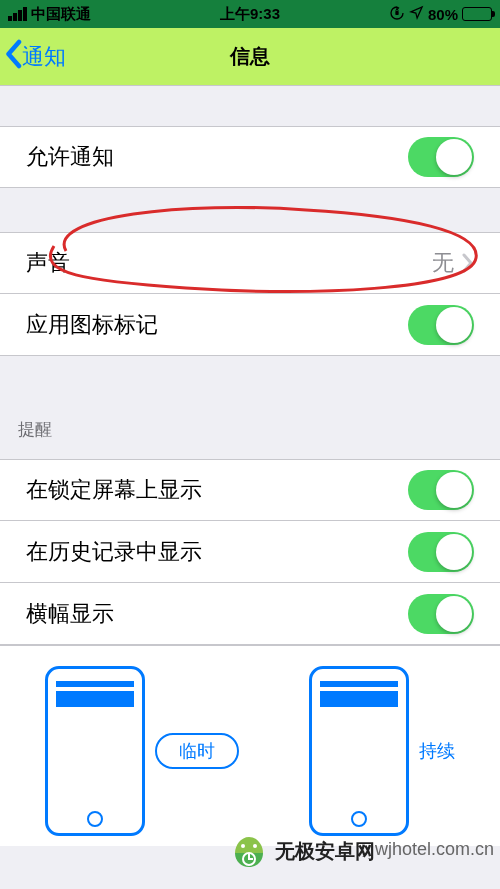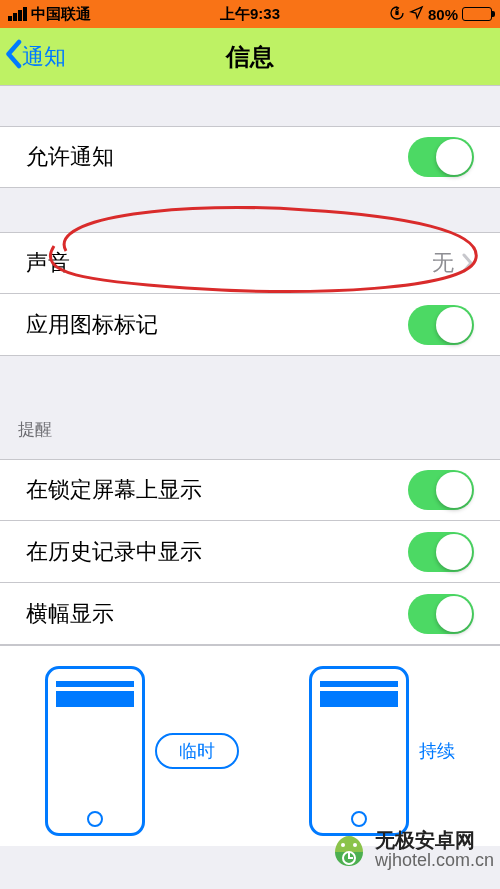--- a/index.html
+++ b/index.html
@@ -12,21 +12,21 @@
 
     
     .status-bar {
       height: 28px;
       display: flex;
       align-items: center;
       justify-content: space-between;
       padding: 0 8px;
       font-size: 15px;
       font-weight: 600;
-      background: #f97316;
+      background: #15803d;
     }
     .status-left, .status-right { display: flex; align-items: center; gap: 4px; }
     .status-center { position: absolute; left: 50%; transform: translateX(-50%); }
     .signal-bars { display: flex; align-items: flex-end; gap: 1px; }
     .signal-bars span { width: 4px; background: #000; display: inline-block; }
     .signal-bars span:nth-child(1){height:5px}
     .signal-bars span:nth-child(2){height:8px}
     .signal-bars span:nth-child(3){height:11px}
     .signal-bars span:nth-child(4){height:14px}
     .battery {
@@ -50,21 +50,21 @@
       color: #007aff;
       font-size: 22px;
       padding-left: 4px;
       cursor: pointer;
     }
     .nav-back svg { width: 18px; height: 30px; }
     .nav-title {
       position: absolute;
       left: 50%;
       transform: translateX(-50%);
-      font-size: 24px;
+      font-size: 20px;
       font-weight: 600;
     }
 
     
     .group { margin-top: 40px; }
     .group.first { margin-top: 40px; }
     .group-header {
       color: #6d6d72;
       font-size: 17px;
       padding: 10px 18px;
@@ -134,21 +134,21 @@
       position: absolute;
       right: 6px;
       bottom: 18px;
       display: flex;
       align-items: center;
       gap: 6px;
     }
     .watermark .logo {
       width: 40px; height: 40px;
     }
-    .wm-text { display:flex; flex-direction:column; line-height:1.1; }
+    .wm-text { display:flex; flex-direction:row; line-height:1.1; }
     .wm-text .l1 { font-size: 20px; font-weight: 700; color:#222; }
     .wm-text .l2 { font-size: 18px; color:#666; }
 
     .group2 { margin-top: 24px; }
     .group3 { margin-top: 52px; }
     .group3 .group-header{ margin-bottom: 8px; }
   </style>
 </head>
 <body>
 

